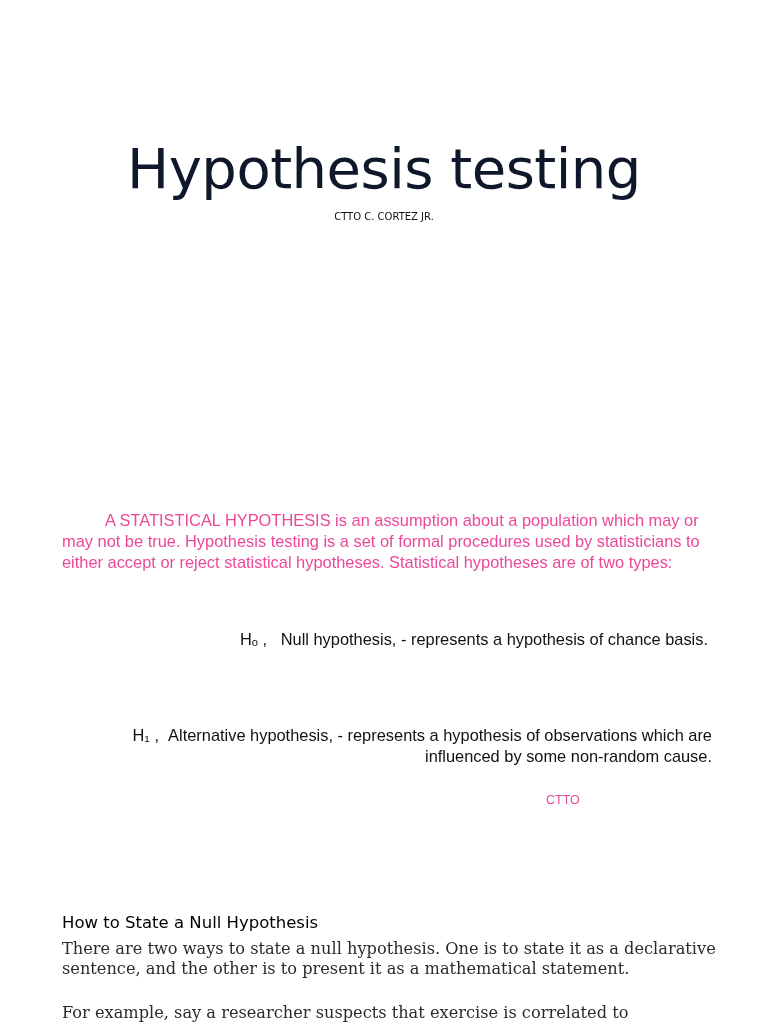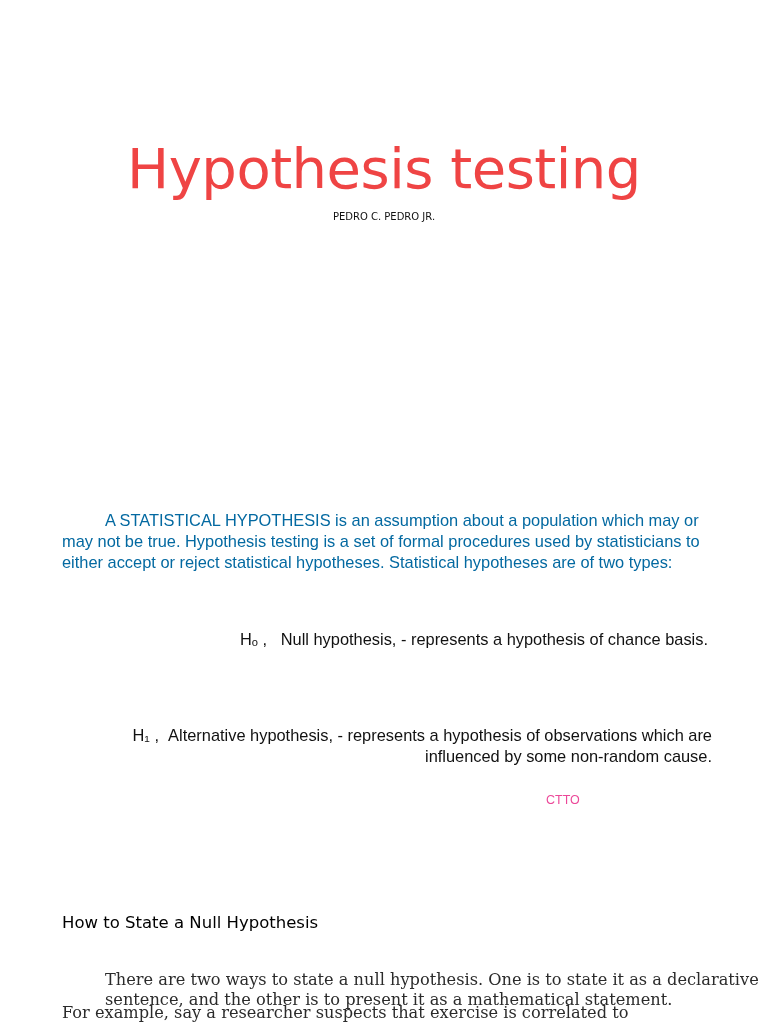--- a/index.html
+++ b/index.html
@@ -17,41 +17,41 @@
   }
   .abs { position: absolute; }
   .title {
     left: 0;
     width: 768px;
     top: 136px;
     text-align: center;
     font-family: "DejaVu Sans", sans-serif;
     font-size: 56px;
     line-height: 66px;
-    color: #ef4444;
+    color: #0f172a;
     letter-spacing: -0.5px;
   }
   .author {
     left: 0;
     width: 768px;
     top: 210px;
     text-align: center;
     font-family: "DejaVu Sans", sans-serif;
     font-size: 10px;
     line-height: 14px;
     color: #111111;
   }
   .para {
     left: 62px;
     width: 650px;
     top: 510px;
     font-family: "Liberation Sans", sans-serif;
     font-size: 16.4px;
     line-height: 21px;
-    color: #0369a1;
+    color: #ec4899;
   }
   .para .indent { display: inline-block; width: 43px; }
   .hyp {
     font-family: "Liberation Sans", sans-serif;
     font-size: 16.4px;
     line-height: 21px;
     color: #111111;
     text-align: right;
   }
   .h0 { left: 88px; top: 629px; width: 620px; }
@@ -74,29 +74,29 @@
     color: #000000;
   }
   .serif-para {
     left: 62px;
     width: 660px;
     font-family: "DejaVu Serif", serif;
     font-size: 16.2px;
     line-height: 19.5px;
     color: #2b2b2b;
   }
-  .sp1 { top: 970px; margin-left: 43px; }
+  .sp1 { top: 939px; }
   .sp2 { top: 1003px; }
 </style>
 </head>
 <body>
 
 <div class="abs title">Hypothesis testing</div>
 
-<div class="abs author">PEDRO C. PEDRO JR.</div>
+<div class="abs author">CTTO C. CORTEZ JR.</div>
 
 <div class="abs para"><span class="indent"></span><span>A STATISTICAL HYPOTHESIS is an assumption about a population which may or may not be true. Hypothesis testing is a set of formal procedures used by statisticians to either accept or reject statistical hypotheses. Statistical hypotheses are of two types:</span></div>
 
 <div class="abs hyp h0"><span>Hₒ ,</span>&nbsp;&nbsp;&nbsp;<span>Null hypothesis,  - represents a hypothesis of chance basis.</span></div>
 
 <div class="abs hyp h1"><span class="indent"></span><span>H₁ ,</span>&nbsp;&nbsp;<span>Alternative hypothesis,  - represents a hypothesis of observations which are influenced by some non-random cause.</span></div>
 
 <div class="abs ctto">CTTO</div>
 
 <div class="abs section-heading">How to State a Null Hypothesis</div>

